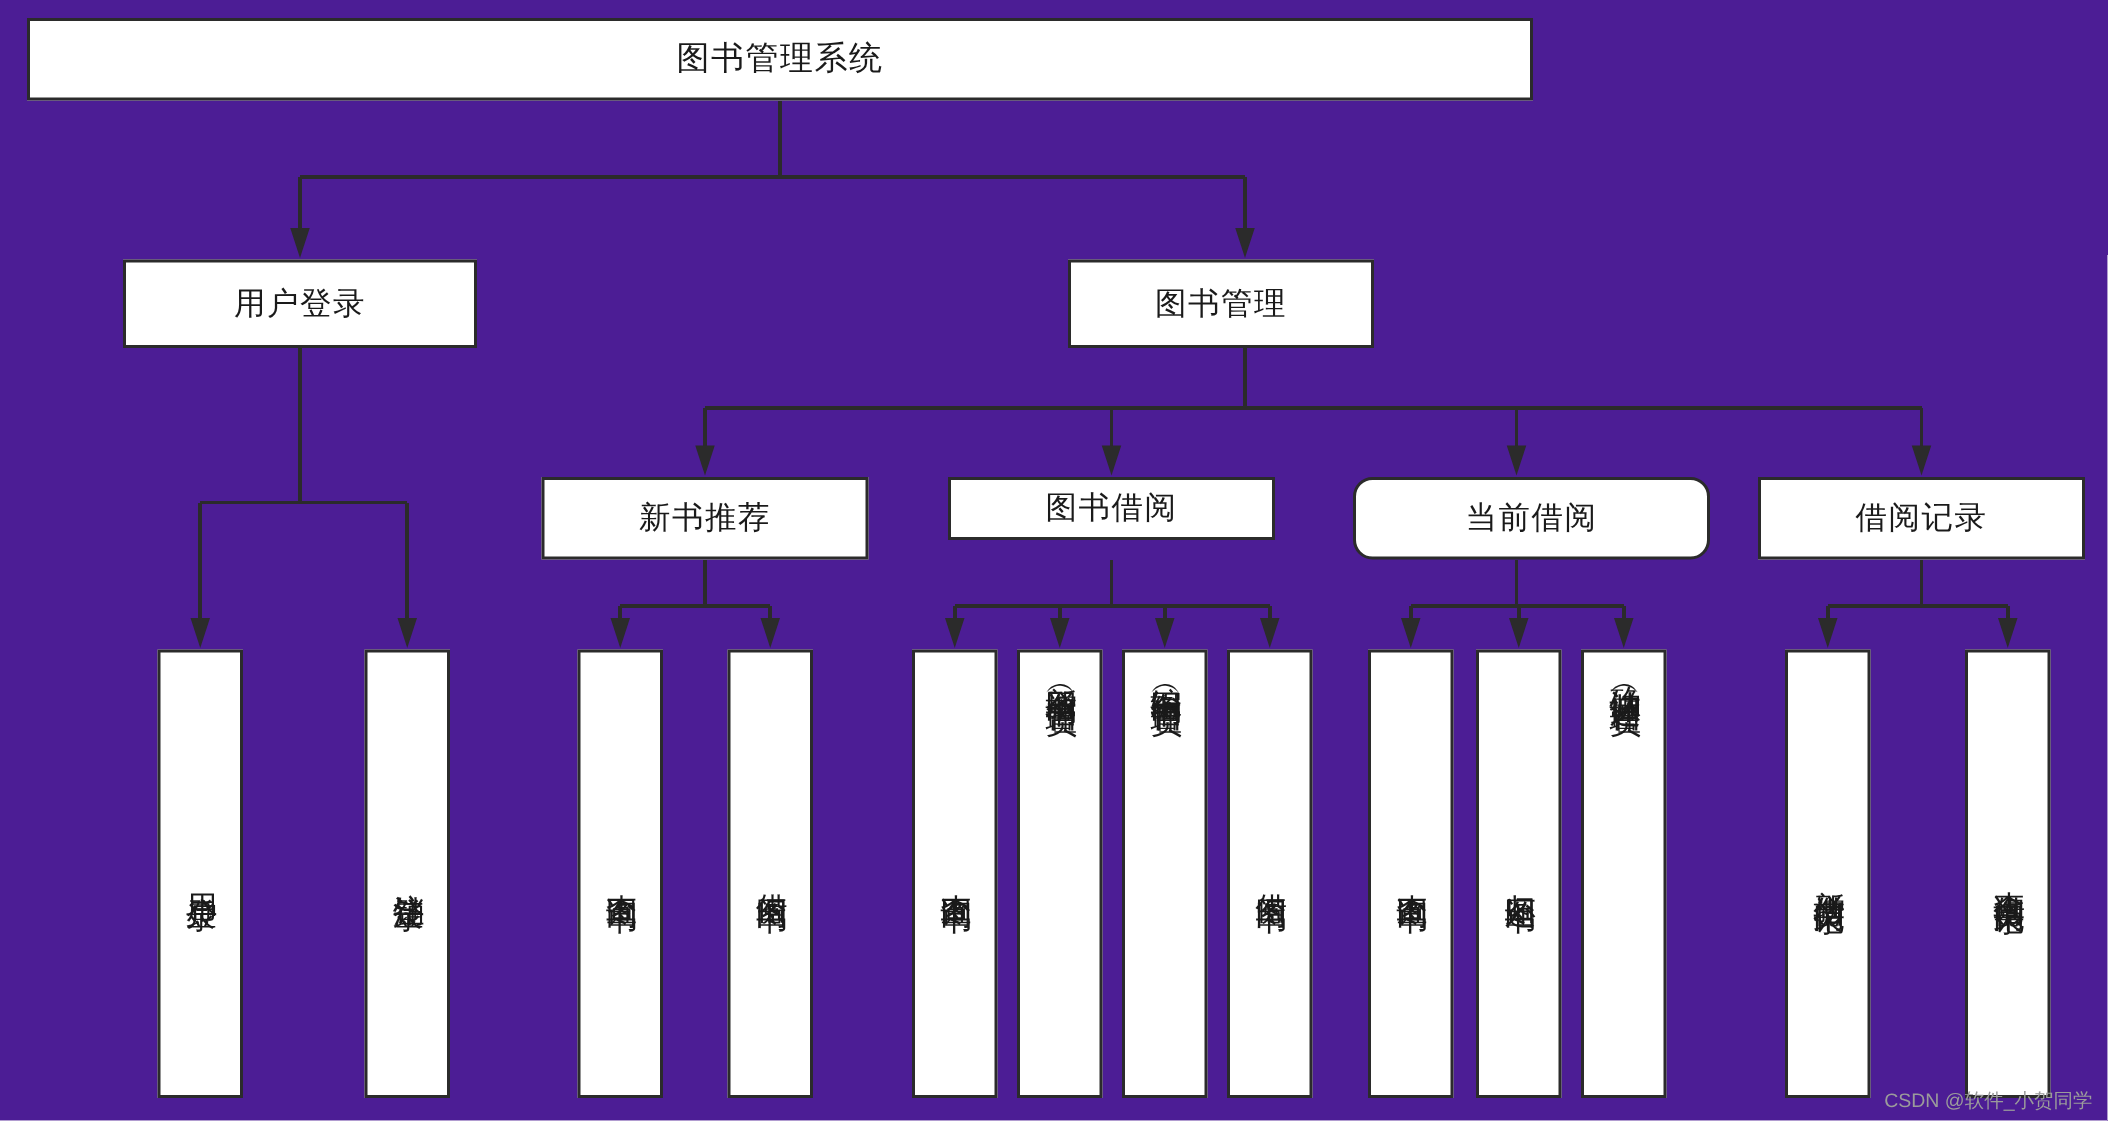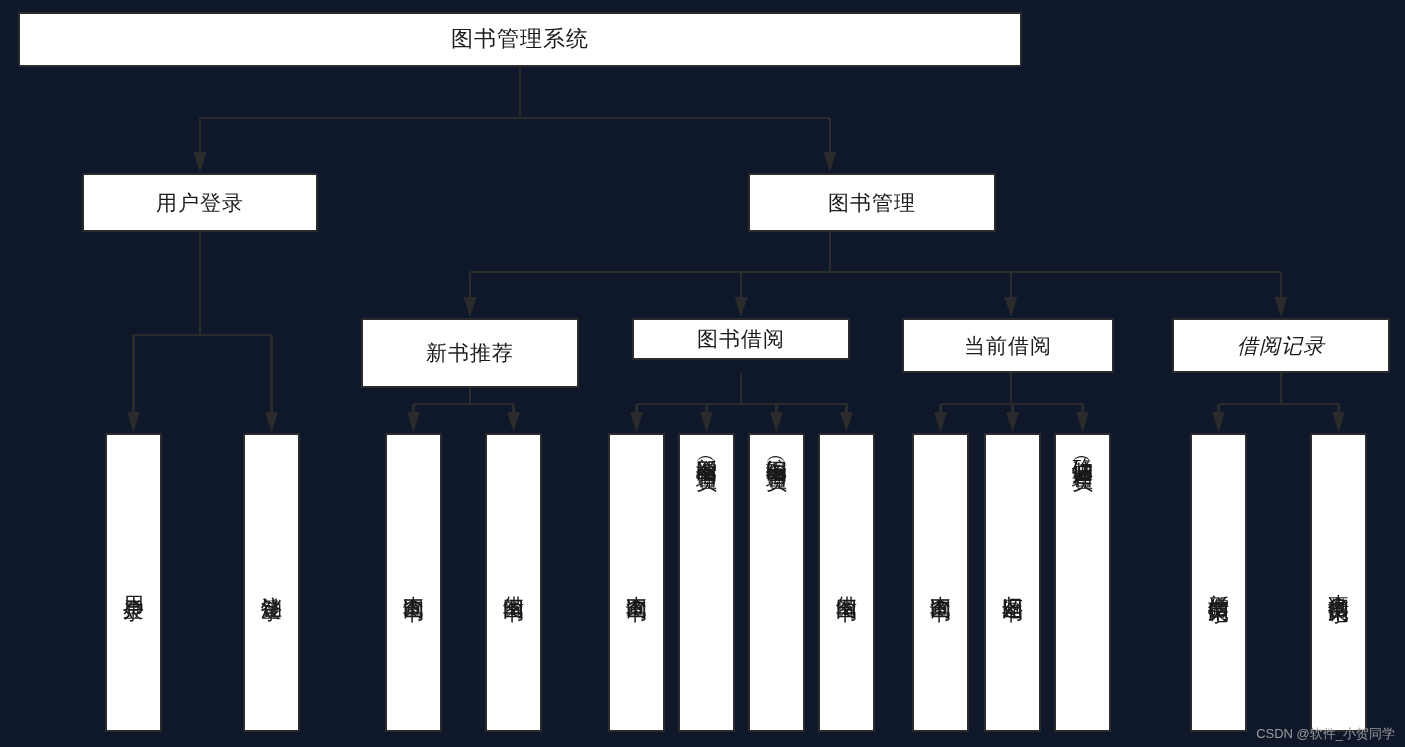--- a/index.html
+++ b/index.html
@@ -7,21 +7,21 @@
     padding: 0;
     background: #ffffff;
   }
   body {
     font-family: "Liberation Sans", "DejaVu Sans", sans-serif;
   }
   #stage {
     position: relative;
     width: 1405px;
     height: 747px;
-    background: #0f172a;
+    background: #4c1d95;
     overflow: hidden;
   }
   #edges {
     position: absolute;
     left: 0;
     top: 0;
     width: 1405px;
     height: 747px;
   }
   .node {
@@ -130,33 +130,33 @@
       <line x1="1338.5" y1="404" x2="1338.5" y2="414" stroke="#2b2b2b" stroke-width="2.5" shape-rendering="crispEdges"></line>
       <polygon points="1332,412 1345,412 1338.5,432" fill="#2b2b2b"></polygon>
     </svg>
   <div id="nodes">
       <div class="node horiz title" style="left: 18px; top: 12px; width: 1004px; height: 55px;">
         <span class="label">图书管理系统</span>
       </div>
       <div class="node horiz" style="left: 82px; top: 173px; width: 236px; height: 59px;">
         <span class="label">用户登录</span>
       </div>
-      <div class="node horiz" style="left: 748px; top: 173px; width: 248px; height: 59px;">
+      <div class="node horiz" style="left: 712px; top: 173px; width: 204px; height: 59px;">
         <span class="label">图书管理</span>
       </div>
-      <div class="node horiz" style="left: 361px; top: 318px; width: 218px; height: 70px; text-align: right;">
+      <div class="node horiz" style="left: 361px; top: 318px; width: 218px; height: 55px; text-align: right;">
         <span class="label">新书推荐</span>
       </div>
       <div class="node horiz" style="left: 632px; top: 318px; width: 218px; height: 42px;">
         <span class="label">图书借阅</span>
       </div>
-      <div class="node horiz" style="left: 902px; top: 318px; width: 212px; height: 55px;">
+      <div class="node horiz" style="left: 902px; top: 318px; width: 238px; height: 55px; border-radius: 13px;">
         <span class="label">当前借阅</span>
       </div>
-      <div class="node horiz" style="left: 1172px; top: 318px; width: 218px; height: 55px; font-style: italic;">
+      <div class="node horiz" style="left: 1172px; top: 318px; width: 218px; height: 55px;">
         <span class="label">借阅记录</span>
       </div>
       <div class="node vert" style="left: 105px; top: 433px; width: 57px; height: 299px;">
         <span class="label">用户登录</span>
       </div>
       <div class="node vert" style="left: 243px; top: 433px; width: 57px; height: 299px;">
         <span class="label">注销登录</span>
       </div>
       <div class="node vert" style="left: 385px; top: 433px; width: 57px; height: 299px;">
         <span class="label">查询图书</span>

